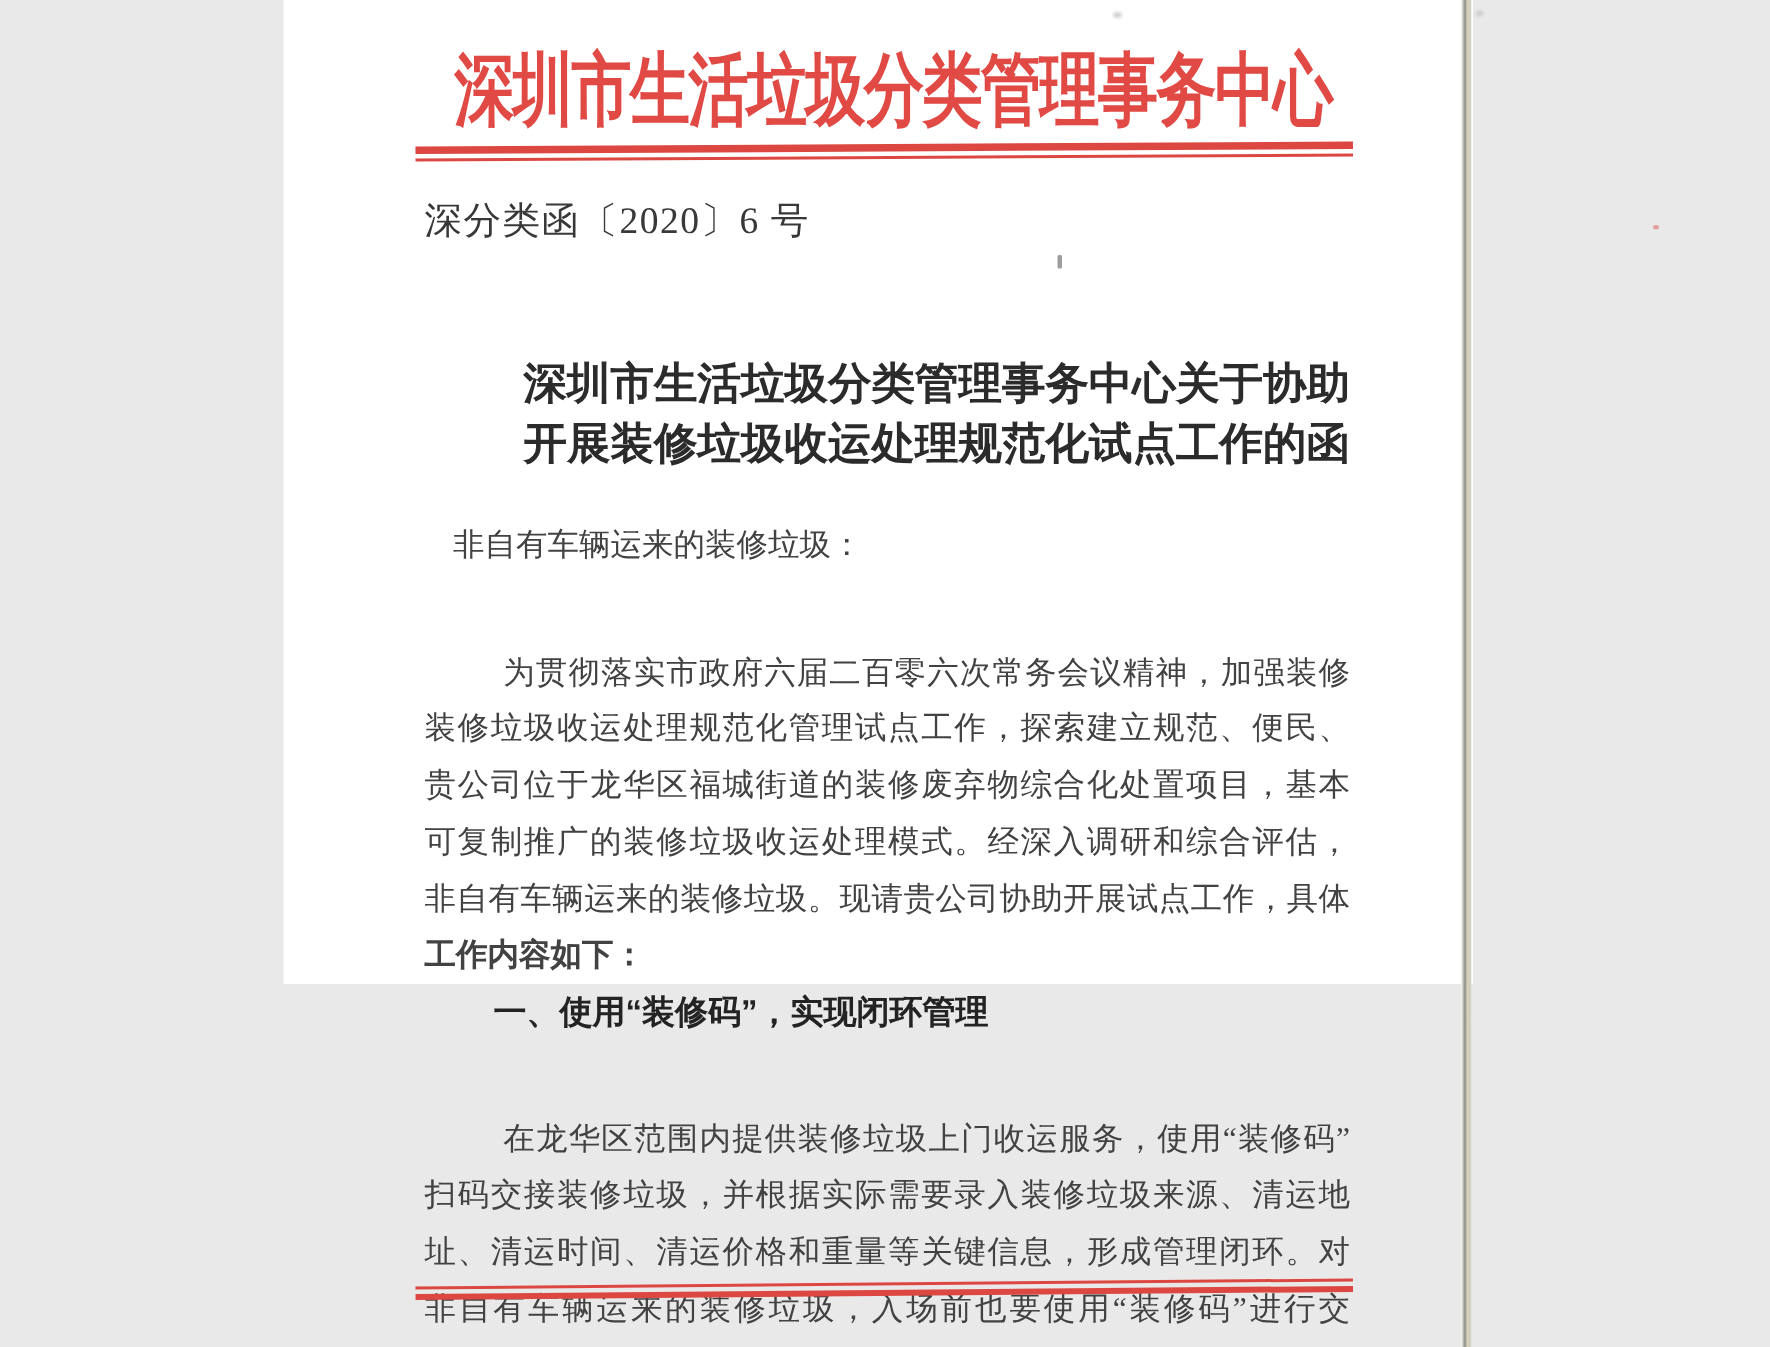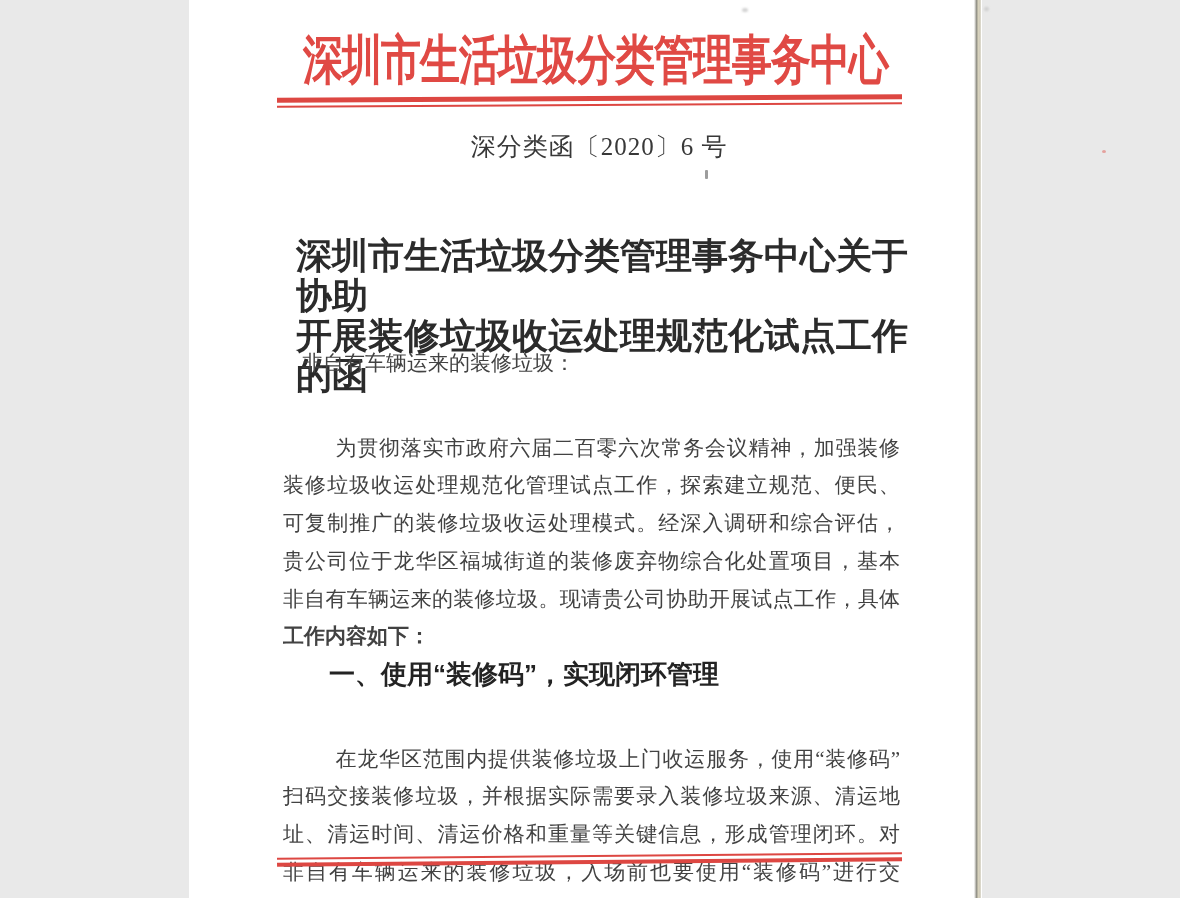--- a/index.html
+++ b/index.html
@@ -14,21 +14,21 @@
   *{margin:0;padding:0;box-sizing:border-box;}
   html,body{width:1180px;height:898px;overflow:hidden;}
   body{
     background:var(--scan-bg);
     font-family:"Liberation Serif","DejaVu Serif",serif;
     position:relative;
   }
   .page{
     position:absolute;
     left:189px;top:0;
-    width:793px;height:898px;
+    width:793px;height:656px;
     background:var(--page-bg);
   }
   .page-edge-right{
     position:absolute;
     right:1px;top:0;
     width:7px;height:898px;
     background:linear-gradient(to right,#ffffff 0%,#8e8c82 38%,#d9d4bd 60%,#cfcaba 85%,#e4e2d8 100%);
   }
   .org-title{
     position:absolute;
@@ -53,32 +53,32 @@
   .divider-footer{top:855px;transform:rotate(-0.5deg);}
   .rule{width:100%;background:var(--line-red);}
   .rule-thick5{height:5px;}
   .rule-thin2{height:2px;}
   .rule-thick4{height:4px;}
   .rule-gap3{height:3px;background:transparent;}
   .doc-number{
     position:absolute;
     left:94px;top:130px;
     width:632px;
-    text-align:center;
+    text-align:left;
     font-size:25px;
     color:#383838;
     letter-spacing:1px;
     white-space:nowrap;
   }
   .doc-title{
     position:absolute;
-    left:107px;top:236px;
+    left:86px;top:236px;
     width:625px;
-    text-align:left;
-    font-size:36px;
+    text-align:right;
+    font-size:29px;
     font-weight:bold;
     line-height:40px;
     color:var(--title-text);
     letter-spacing:0px;
   }
   .body-block{
     position:absolute;
     left:94px;top:345px;
     width:617px;
     font-size:21px;
@@ -98,21 +98,21 @@
     margin-top:47px;
   }
   .para1 > .bodyline:last-child{
     text-align-last:left;
     font-weight:bold;
   }
   .section-heading{
     padding-left:46px;
     font-family:"Liberation Sans","DejaVu Sans",sans-serif;
     font-weight:bold;
-    font-size:26px;
+    font-size:22px;
     color:var(--heading-text);
     white-space:nowrap;
   }
   
   .speck{position:absolute;border-radius:50%;}
   .speck-a{left:553px;top:8px;width:6px;height:4px;background:#9a9a9a;opacity:.45;filter:blur(1px);}
   .speck-b{left:795px;top:7px;width:5px;height:4px;background:#a5a5a5;opacity:.4;filter:blur(1px);}
   .speck-c{left:516px;top:170px;width:3px;height:9px;background:#7c7c7c;opacity:.75;border-radius:1px;}
   .speck-d{left:913px;top:150px;width:4px;height:3px;background:#e2837e;opacity:.7;filter:blur(.5px);}
 </style>
@@ -135,22 +135,22 @@
     <div>深圳市生活垃圾分类管理事务中心关于协助</div>
     <div>开展装修垃圾收运处理规范化试点工作的函</div>
   </div>
 
   <div class="body-block">
     <div class="salutation">非自有车辆运来的装修垃圾：</div>
 
     <div class="para para1">
         <div class="bodyline">为贯彻落实市政府六届二百零六次常务会议精神，加强装修</div>
         <div class="bodyline">装修垃圾收运处理规范化管理试点工作，探索建立规范、便民、</div>
+        <div class="bodyline">贵公司位于龙华区福城街道的装修废弃物综合化处置项目，基本</div>
         <div class="bodyline">可复制推广的装修垃圾收运处理模式。经深入调研和综合评估，</div>
-        <div class="bodyline">贵公司位于龙华区福城街道的装修废弃物综合化处置项目，基本</div>
         <div class="bodyline">非自有车辆运来的装修垃圾。现请贵公司协助开展试点工作，具体</div>
         <div class="bodyline">工作内容如下：</div>
       </div>
 
     <div class="section-heading">一、使用“装修码”，实现闭环管理</div>
 
     <div class="para para2">
         <div class="bodyline">在龙华区范围内提供装修垃圾上门收运服务，使用“装修码”</div>
         <div class="bodyline">扫码交接装修垃圾，并根据实际需要录入装修垃圾来源、清运地</div>
         <div class="bodyline">址、清运时间、清运价格和重量等关键信息，形成管理闭环。对</div>

